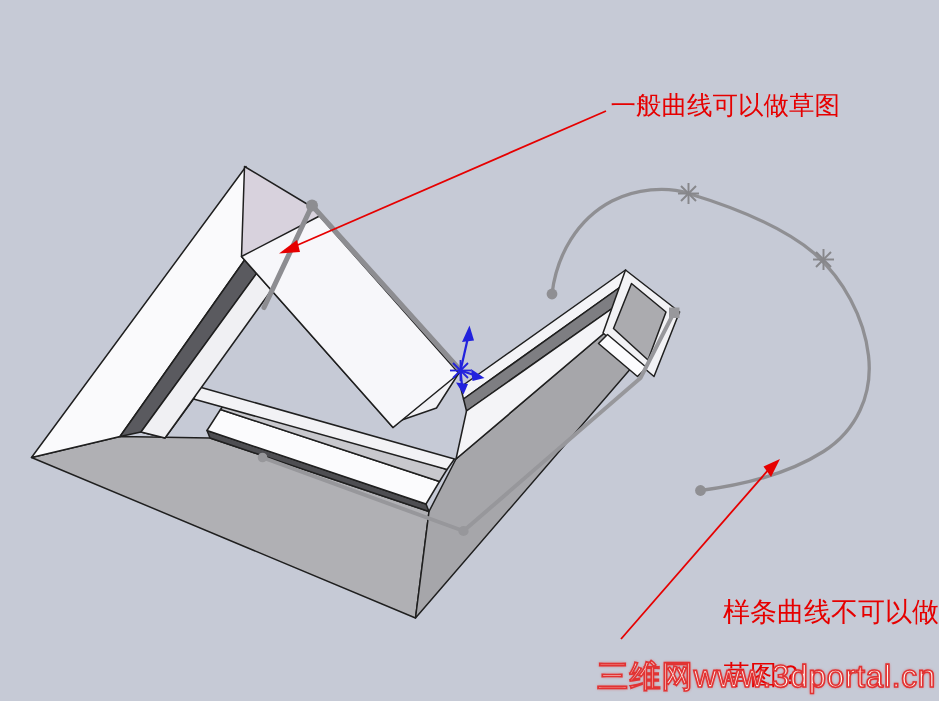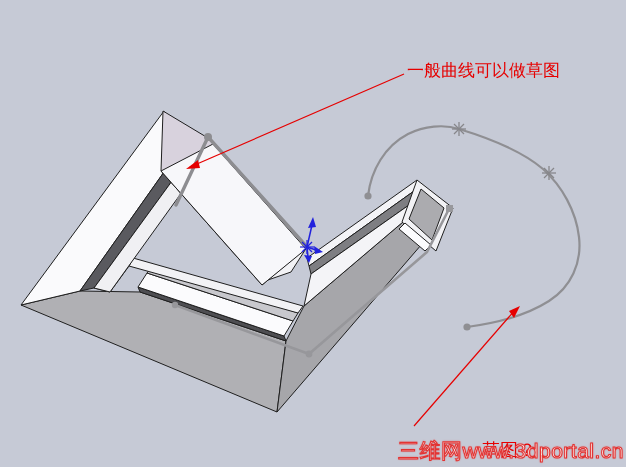--- a/index.html
+++ b/index.html
@@ -126,17 +126,17 @@
     <line x1="404" y1="74" x2="190" y2="167" stroke="#e60000" stroke-width="1.2"></line>
     <polygon points="186,169 198,160 200,168" fill="#e60000"></polygon>
     <line x1="414" y1="426" x2="515" y2="310" stroke="#e60000" stroke-width="1.2"></line>
     <polygon points="520,306 509,311 514,318" fill="#e60000"></polygon>
   </g>
 </svg>
 
 <div id="note-general" class="note">一般曲线可以做草图</div>
 
 <div id="note-spline" class="note">
-  <br>
+  <span>样条曲线不可以做</span><br>
   <span>草图？</span>
 </div>
 
 <div id="watermark">三维网www.3dportal.cn</div>
 
 </body></html>

